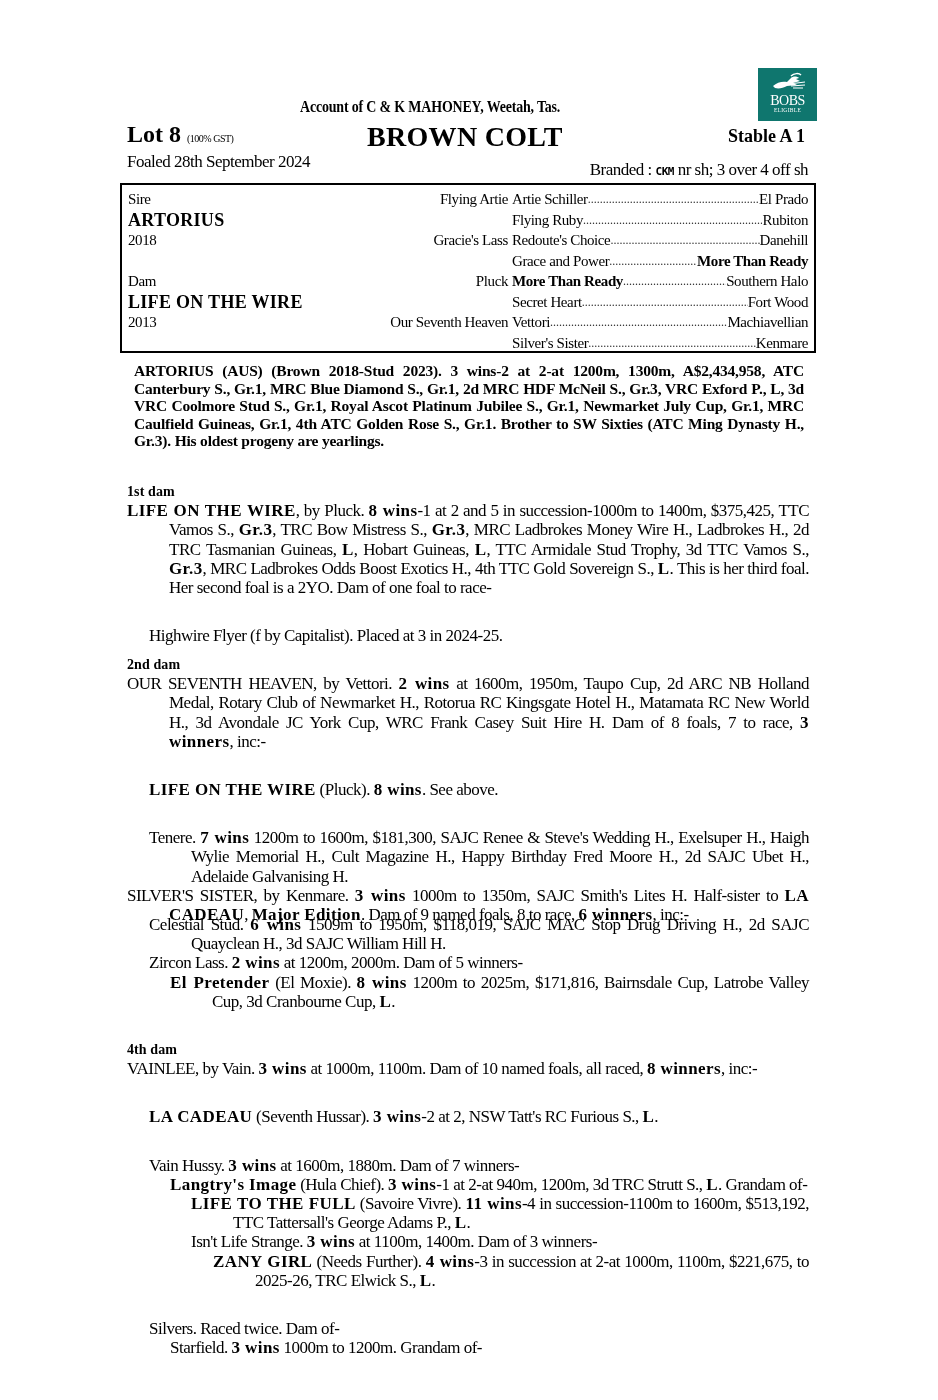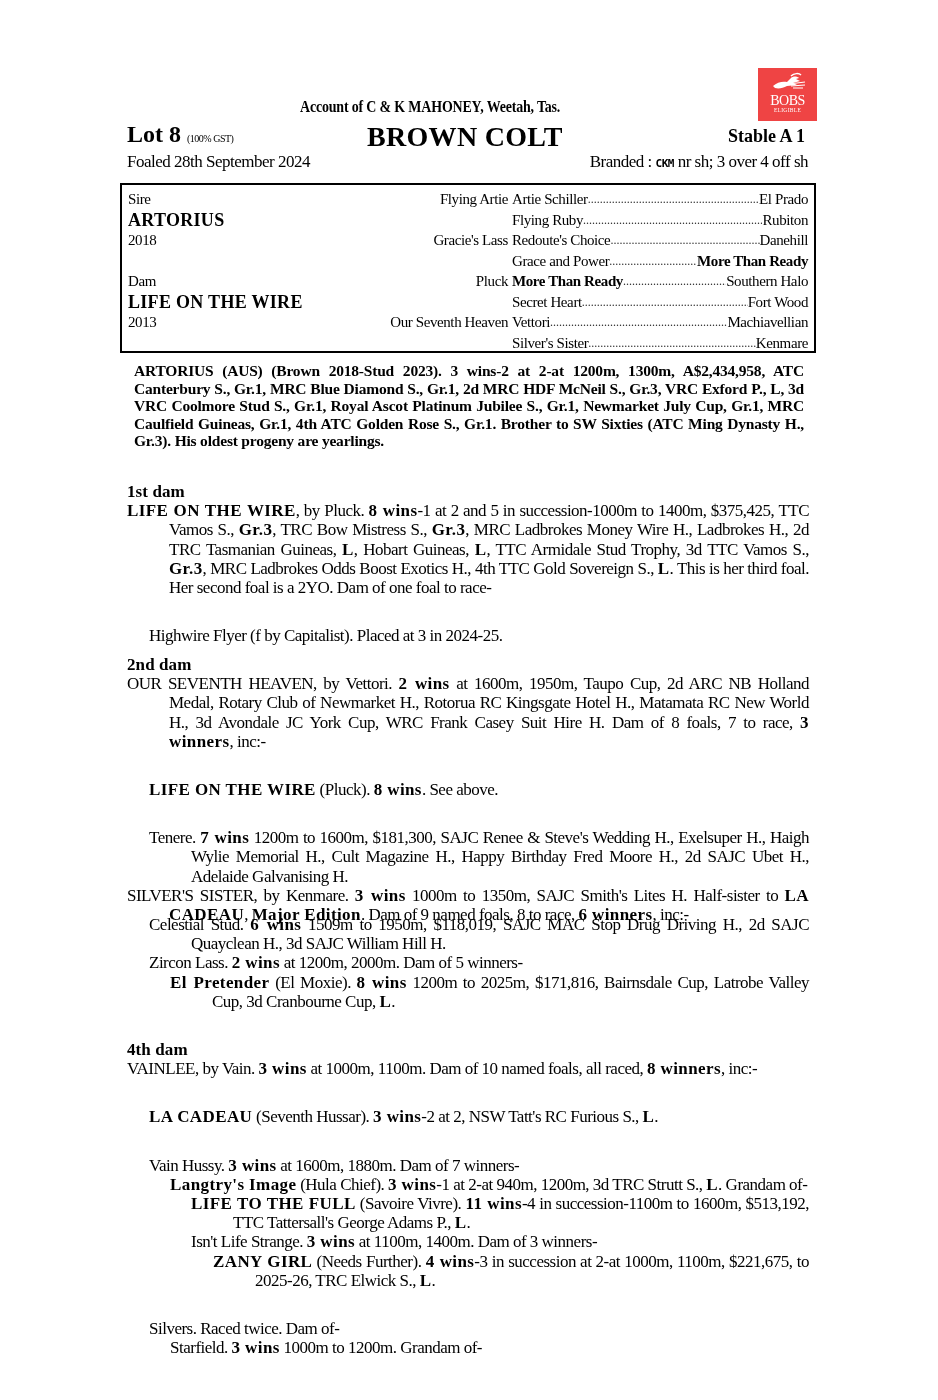--- a/index.html
+++ b/index.html
@@ -1,48 +1,48 @@
 <!DOCTYPE html>
 <html><head>
 <meta charset="utf-8">
 <style>
   html, body { margin: 0; padding: 0; background: #ffffff; }
   body { width: 938px; height: 1400px; position: relative; overflow: hidden; color: #000; }
-  .logo { position: absolute; left: 758px; top: 68px; width: 59px; height: 53px; background: #ef4444; color: #fff; text-align: center; }
+  .logo { position: absolute; left: 758px; top: 68px; width: 59px; height: 53px; background: #0f766e; color: #fff; text-align: center; }
   .logo svg { display: block; margin: 4px auto 0; }
   .logo .bobs { font-family: "Liberation Serif", serif; font-size: 14px; line-height: 13px; letter-spacing: -0.5px; }
   .logo .elig { font-family: "Liberation Serif", serif; font-size: 5.5px; letter-spacing: 0.3px; line-height: 7px; }
   .vendor { position: absolute; top: 97px; left: 300px; font-weight: bold; font-size: 17px; transform: scaleX(0.82); transform-origin: left top; letter-spacing: -0.2px; }
   .lotline { position: absolute; top: 121px; left: 127px; width: 682px; height: 30px; }
   .lot { position: absolute; left: 0; top: 0; font-weight: bold; font-size: 24px; }
   .lot .gst { font-weight: normal; font-size: 10px; letter-spacing: -0.5px; }
   .title { position: absolute; left: 240px; top: 0; font-weight: bold; font-size: 28px; letter-spacing: 0.3px; }
   .stable { position: absolute; right: 4px; top: 5px; font-weight: bold; font-size: 18px; }
   .foaled { position: absolute; top: 152px; left: 127px; font-size: 17px; letter-spacing: -0.5px; }
-  .brand { position: absolute; top: 152px; right: 130px; font-size: 17px; letter-spacing: -0.5px; }
+  .brand { position: absolute; top: 160px; right: 130px; font-size: 17px; letter-spacing: -0.5px; }
   .brand .mark { font-family: "DejaVu Sans Mono", monospace; font-weight: bold; font-size: 11px; letter-spacing: -0.5px; }
 
   .ped { position: absolute; left: 120px; top: 183px; width: 696px; height: 170px; border: 2px solid #000; box-sizing: border-box; font-size: 15px; letter-spacing: -0.4px; }
   .ped .c1, .ped .c2, .ped .c3 { position: absolute; top: 4px; }
   .ped .c1 { left: 6px; width: 200px; }
   .ped .c2 { left: 206px; width: 180px; text-align: right; }
   .ped .c3 { left: 390px; width: 296px; }
   .ped .row { height: 20.5px; line-height: 20px; white-space: nowrap; }
   .ped .big { font-weight: bold; font-size: 18px; letter-spacing: 0.3px; }
   .ped .gp { display: flex; }
   .ped .gp .l { white-space: nowrap; }
   .ped .gp .dots { flex: 1; overflow: hidden; white-space: nowrap; color: #333; font-size: 12px; }
   .ped .gp .dots::before { content: "...................................................................................................."; letter-spacing: 0; }
   .ped .gp .r { white-space: nowrap; }
   .b { font-weight: bold; }
 
   .sire-para { position: absolute; left: 134px; top: 362px; width: 670px; font-weight: bold; font-size: 15.5px; line-height: 17.5px; text-align: justify; letter-spacing: -0.2px; }
 
   .sect { position: absolute; left: 127px; width: 682px; font-size: 17px; line-height: 19.2px; letter-spacing: -0.5px; }
-  .sect h3 { margin: 0; font-size: 17px; font-weight: bold; letter-spacing: 0.1px; }
+  .sect h3 { margin: 0; font-size: 14px; font-weight: bold; letter-spacing: 0.1px; }
   .p { text-align: justify; }
   .i0 { padding-left: 42px; text-indent: -42px; }
   .i1 { padding-left: 64px; text-indent: -42px; margin-top: 29px; }
   .i2 { padding-left: 85px; text-indent: -42px; }
   .i3 { padding-left: 106px; text-indent: -42px; }
   .i4 { padding-left: 128px; text-indent: -42px; }
   .bw { font-weight: bold; letter-spacing: 0.4px; }
 </style>
 </head>
 <body>

